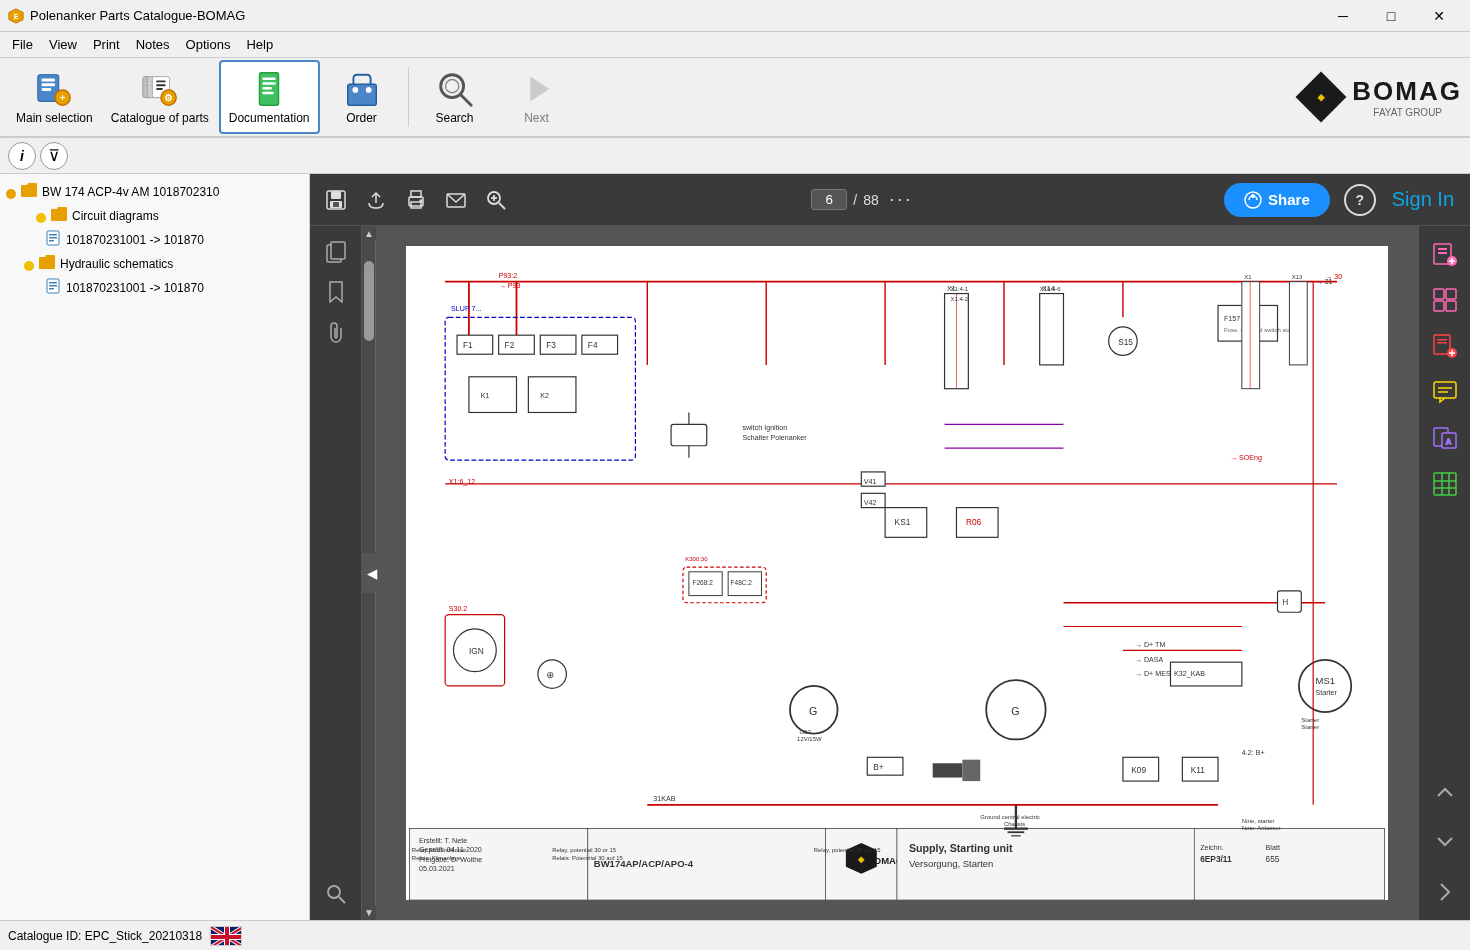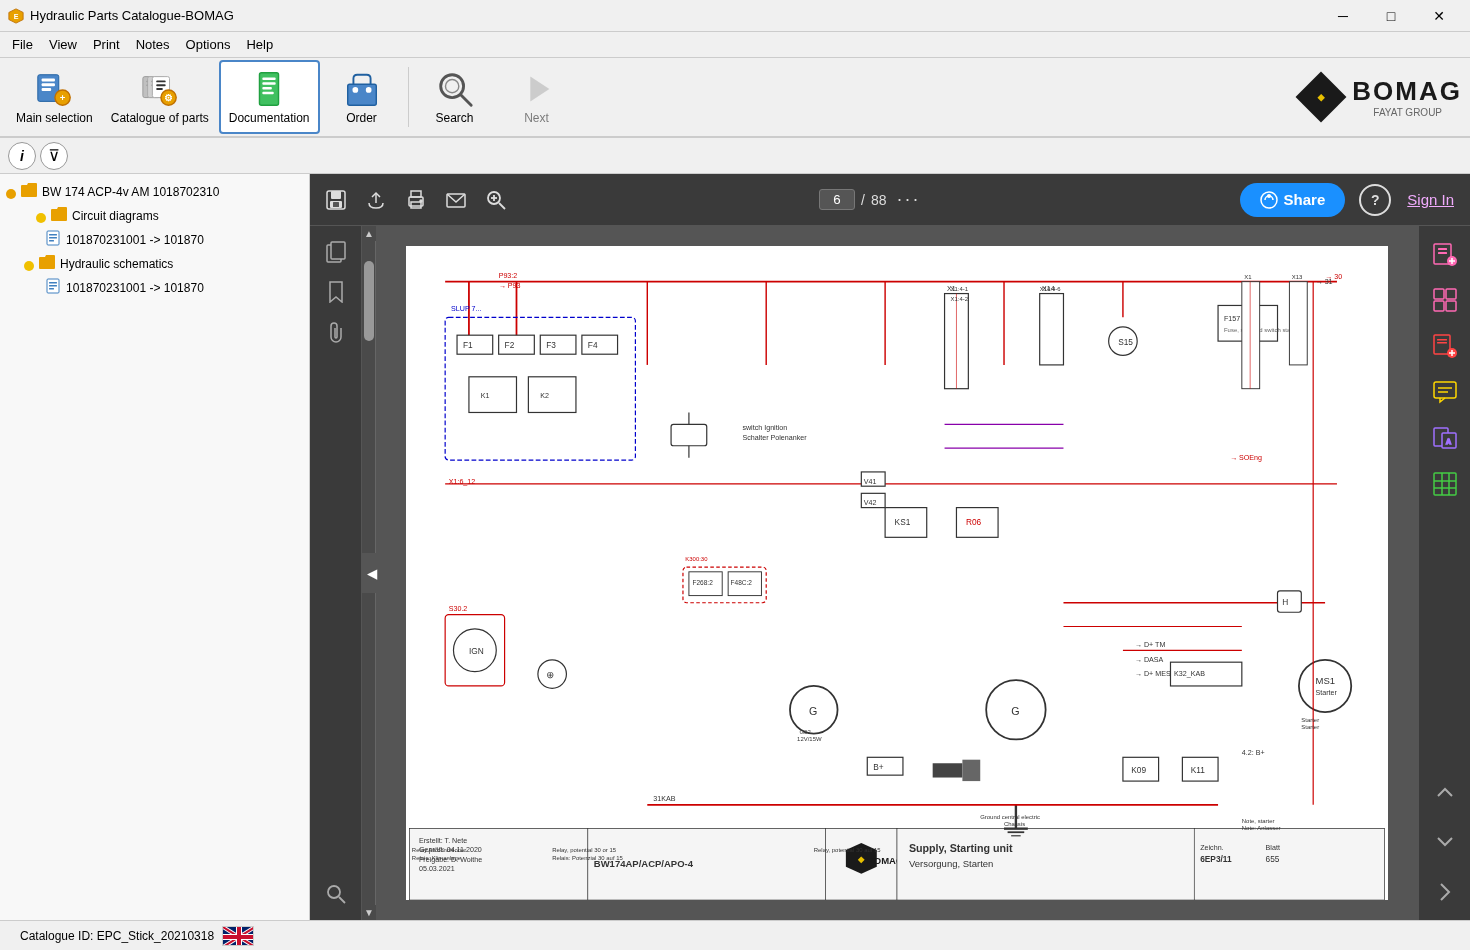--- a/index.html
+++ b/index.html
@@ -80,21 +80,21 @@
       border-radius: 4px; font-size: 16px;
     }
     .pdf-page-info { display: flex; align-items: center; gap: 6px; color: #ddd; font-size: 14px; }
     .pdf-page-input { width: 36px; text-align: center; background: #555; border: 1px solid #777; color: white; padding: 2px; border-radius: 3px; }
     .pdf-share-btn {
       background: #1a90ff; color: white; border: none; padding: 8px 20px;
       border-radius: 20px; cursor: pointer; font-size: 15px; font-weight: bold;
       display: flex; align-items: center; gap: 6px; margin-left: 8px;
     }
     .pdf-help-btn { width: 32px; height: 32px; border-radius: 50%; border: 2px solid #ddd; background: transparent; color: #ddd; font-size: 14px; font-weight: bold; cursor: pointer; }
-    .pdf-signin { color: #f0abfc; font-size: 15px; cursor: pointer; margin-left: 8px; text-decoration: underline; }
+    .pdf-signin { color: #0ea5e9; font-size: 20px; cursor: pointer; margin-left: 8px; }
     .pdf-more-btn { color: #ddd; font-size: 18px; cursor: pointer; padding: 4px 8px; }
 
     
     .pdf-content { flex: 1; display: flex; overflow: hidden; position: relative; }
     .pdf-left-panel {
       width: 52px; background: #3a3a3a; display: flex; flex-direction: column;
       align-items: center; padding: 8px 0; gap: 4px; border-right: 1px solid #555;
     }
     .pdf-left-btn {
       width: 36px; height: 36px; border: none; background: transparent; cursor: pointer;
@@ -118,42 +118,42 @@
     .pdf-right-btn {
       width: 40px; height: 40px; border: none; background: transparent; cursor: pointer;
       display: flex; align-items: center; justify-content: center;
       border-radius: 6px; font-size: 18px;
     }
     .pdf-scrollbar-thumb { width: 10px; height: 80px; background: #999; border-radius: 5px; position: absolute; top: 20px; left: 2px; cursor: pointer; }
 
     
     .status-bar {
       display: flex; align-items: center; background: #f0f0f0;
-      height: 30px; padding: 0 20px; border-top: 1px solid #ccc; font-size: 12px;
+      height: 30px; padding: 0 8px; border-top: 1px solid #ccc; font-size: 12px;
     }
     .flag-uk { width: 32px; height: 20px; margin-left: 8px; position: relative; overflow: hidden; border: 1px solid #ccc; }
 
     
     .circuit-svg { width: 100%; height: 100%; }
 
     
     .scroll-arrow { background: #4a4a4a; color: #ccc; border: none; width: 14px; cursor: pointer; text-align: center; font-size: 10px; padding: 2px 0; }
   </style>
 </head>
 <body>
 
 <div class="title-bar">
   <div class="title-bar-left">
     <div class="title-bar-icon" style="background:transparent; display:flex; align-items:center;">
       <svg width="18" height="18" viewBox="0 0 18 18">
           <polygon points="9,1 17,5 17,13 9,17 1,13 1,5" fill="#e8a000" stroke="#c07000" stroke-width="1"></polygon>
           <text x="9" y="12" text-anchor="middle" font-size="8" fill="white" font-weight="bold">E</text>
         </svg>
     </div>
-    <span>Hydraulic Parts Catalogue-BOMAG</span>
+    <span>Polenanker Parts Catalogue-BOMAG</span>
   </div>
   <div class="title-bar-controls">
     <button class="title-bar-btn">─</button>
     <button class="title-bar-btn">□</button>
     <button class="title-bar-btn close">✕</button>
   </div>
 </div>
 
 <div class="menu-bar">
   <span class="menu-item">File</span>

